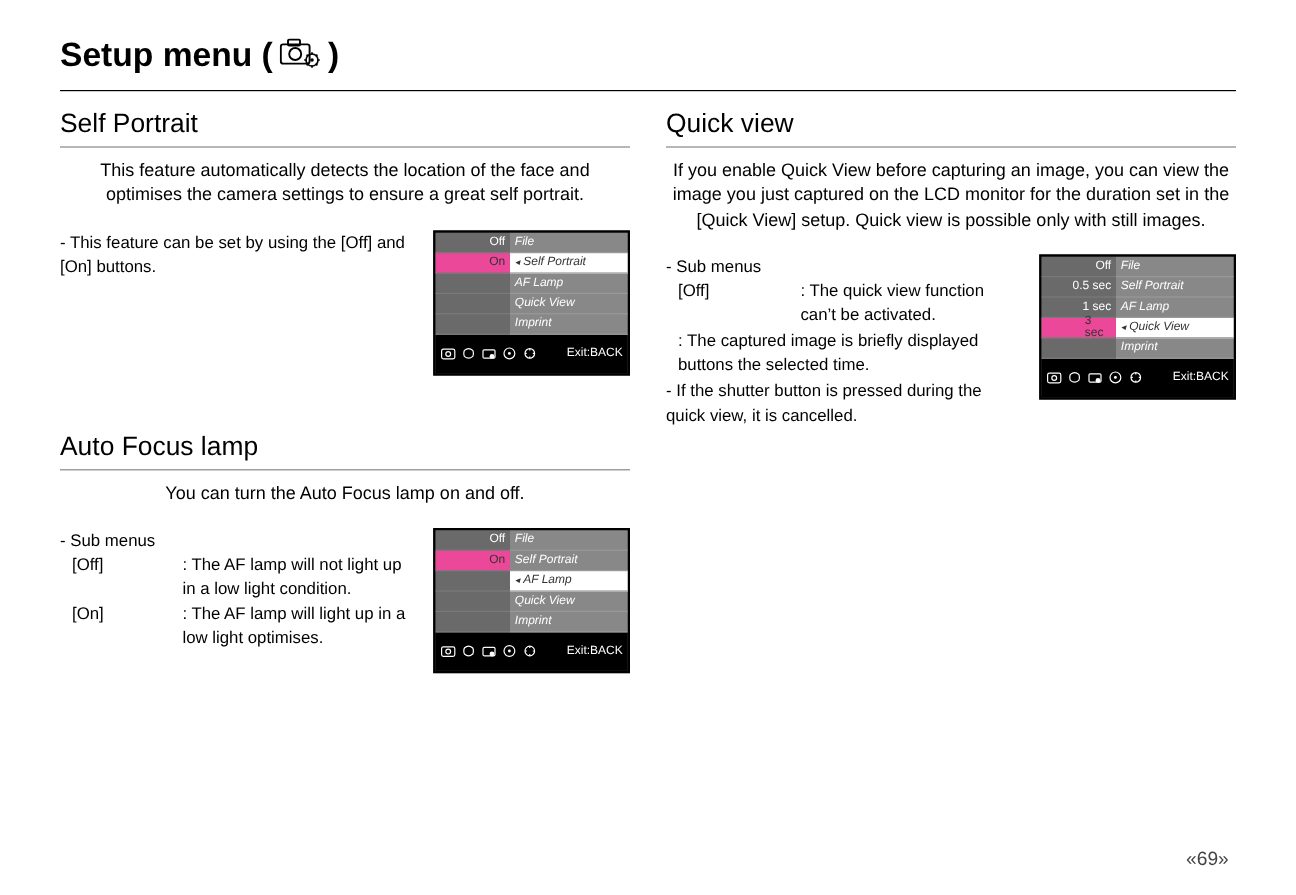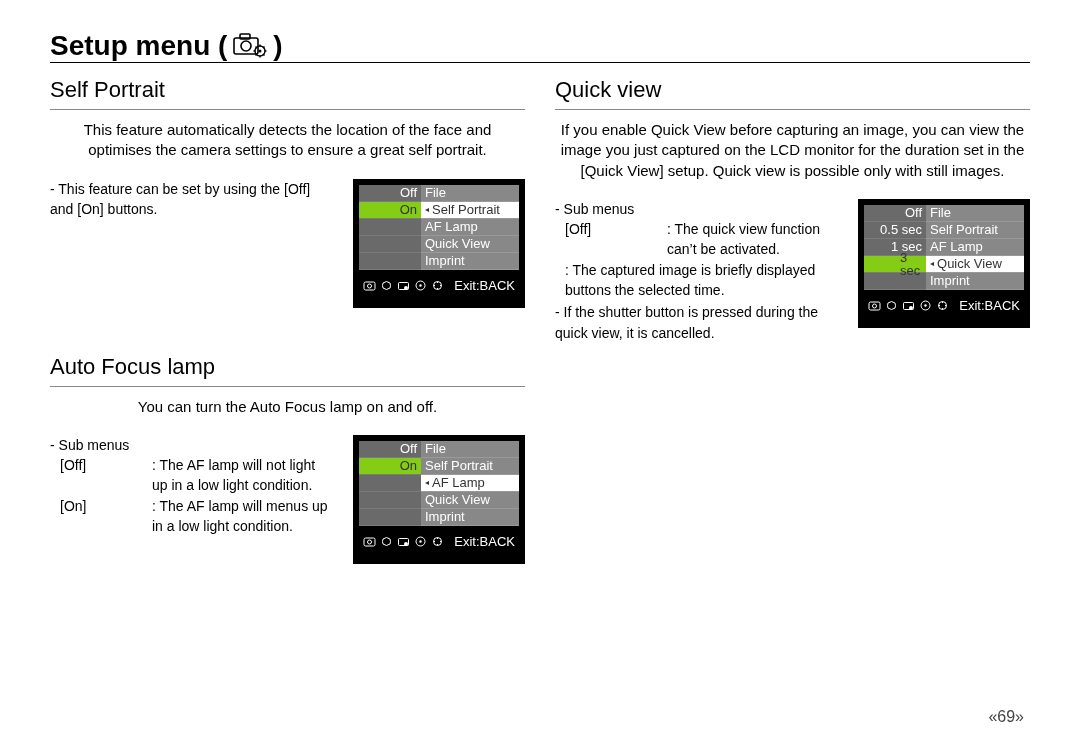--- a/index.html
+++ b/index.html
@@ -1,39 +1,39 @@
 <!DOCTYPE html>
 <html><head>
 <meta charset="utf-8">
 <style>
   html,body{margin:0;padding:0;background:#fff;font-family:Arial,Helvetica,sans-serif;color:#000;}
   .page{width:1080px;height:746px;box-sizing:border-box;padding:30px 50px 20px 50px;position:relative;}
-  .title-row{display:flex;align-items:flex-end;margin-bottom:0;}
+  .title-row{display:flex;align-items:center;margin-bottom:13px;}
   .title-text{font-size:28px;font-weight:bold;letter-spacing:0px;}
   .title-icon{display:inline-block;margin:0 6px;}
   .title-rule{border:none;border-top:1.5px solid #000;margin:0 0 14px 0;}
   .cols{display:flex;gap:30px;}
   .col{flex:1;min-width:0;}
   .sect-h{font-size:22px;font-weight:400;margin:0 0 6px 0;}
   .sect-rule{border:none;border-top:1px solid #888;margin:0 0 10px 0;}
   .body-text{font-size:15px;line-height:1.35;margin:0 0 18px 0;text-align:center;}
   .sub{font-size:14px;line-height:1.45;}
   .sub-row{display:flex;gap:6px;}
   .sub-row>.k{flex:0 0 86px;white-space:nowrap;}
   .sub-row>.v{flex:1;}
   .block{display:flex;gap:16px;align-items:flex-start;}
   .block>.left{flex:1;margin-right:6px;}
-  .screen{width:160px;background:#555;border:6px solid #000000;font-size:13px;color:#fff;line-height:1;font-family:Arial,Helvetica,sans-serif;}
+  .screen{width:160px;background:#555;border:2px solid #000000;font-size:10px;color:#fff;line-height:1;font-family:Arial,Helvetica,sans-serif;}
   .screen-rows{display:flex;}
   .s-col-l{width:62px;background:#6a6a6a;display:flex;flex-direction:column;}
-  .s-col-r{flex:1;background:#888;display:flex;flex-direction:column;}
+  .s-col-r{flex:1;background:#888;display:flex;flex-direction:column;font-style:italic;}
   .s-cell{height:17px;display:flex;align-items:center;padding:0 4px;box-sizing:border-box;}
   .s-col-l .s-cell{justify-content:flex-end;border-bottom:1px solid #7a7a7a;}
   .s-col-r .s-cell{justify-content:flex-start;border-bottom:1px solid #999;}
-  .sel-l{background:#84cc16;color:#333;padding-left:36px;}
+  .sel-l{background:#ec4899;color:#333;padding-left:36px;}
   .sel-r{background:#fff;color:#333;}
   .sel-r::before{content:"◂";margin-right:3px;font-size:8px;color:#333;}
   .s-foot{background:#000;color:#fff;height:32px;display:flex;align-items:center;justify-content:space-between;padding:0 4px;}
   .s-foot-icons{display:flex;gap:4px;align-items:center;}
   .s-foot-icons svg{display:block;}
   .pn{position:absolute;right:56px;bottom:20px;font-size:16px;color:#444;}
   .sect-gap{height:46px;}
 </style>
 </head>
 <body>
@@ -128,21 +128,21 @@
       <div class="block">
         <div class="left sub">
           <div>- Sub menus</div>
           <div style="padding-left:10px;">
             <div class="sub-row">
               <div class="k">[Off]</div>
               <div class="v">: The AF lamp will not light up in a low light condition.</div>
             </div>
             <div class="sub-row">
               <div class="k">[On]</div>
-              <div class="v">: The AF lamp will menus up in a low light condition.</div>
+              <div class="v">: The AF lamp will light up in a low light optimises.</div>
             </div>
           </div>
         </div>
         <div class="screen">
             <div class="screen-rows">
               <div class="s-col-l">
                 <div class="s-cell">Off</div>
                 <div class="s-cell sel-l">On</div>
                 <div class="s-cell"></div>
                 <div class="s-cell"></div>

